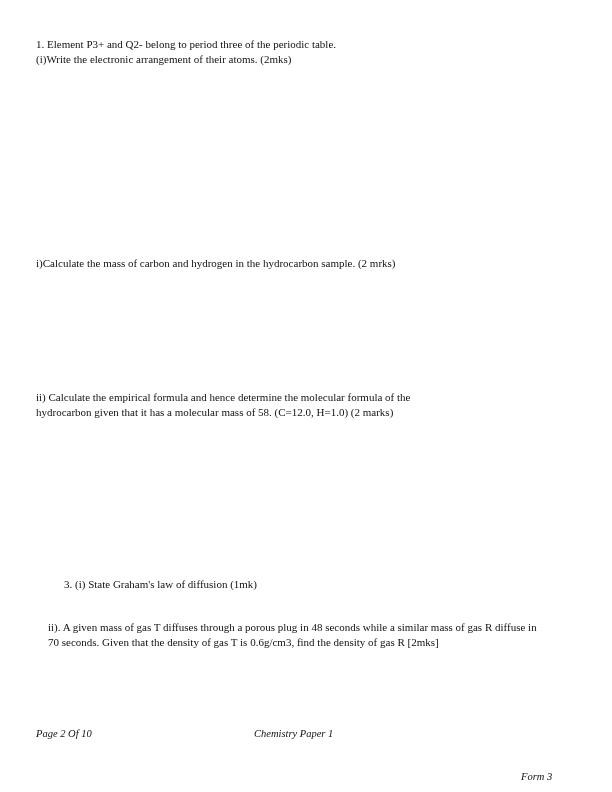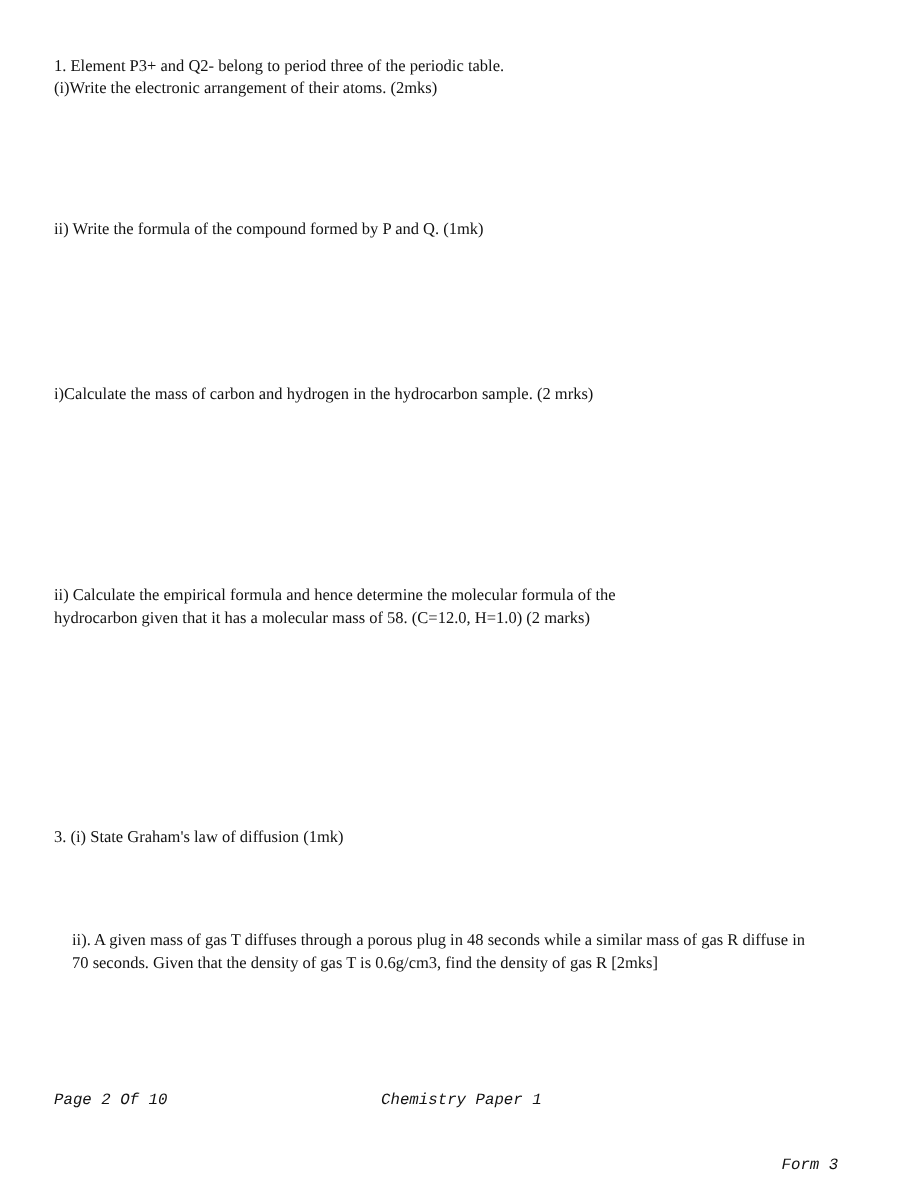--- a/index.html
+++ b/index.html
@@ -33,49 +33,46 @@
     .q .line { display: block; }
     .footer {
       position: absolute;
       top: 728px;
       left: 36px;
       width: 520px;
       height: 16px;
       font-size: 10.5px;
       font-style: italic;
     }
-    .footer span { position: absolute; top: 0; white-space: nowrap; font-family: Liberation Mono, monospace; }
+    .footer span { position: absolute; top: 0; white-space: nowrap; }
     .footer .left { left: 0; }
     .footer .center { left: 218px; }
     .footer .right { left: 485px; margin-top: 43px; }
   </style>
 </head>
 <body>
 
 <div class="page">
 
   <div class="q" style="top:37px;">
     <span class="line">1. Element P3+ and Q2- belong to period three of the periodic table.</span>
     <span class="line">(i)Write the electronic arrangement of their atoms. (2mks)</span>
   </div>
 
-  <div class="q" style="top:146px;">
-    <span class="line">ii) Write the formula of the compound formed by P and Q. (1mk)</span>
-  </div>
 
   <div class="q" style="top:256px;">
     <span class="line">i)Calculate the mass of carbon and hydrogen in the hydrocarbon sample. (2 mrks)</span>
   </div>
 
   <div class="q" style="top:390px;">
     <span class="line">ii) Calculate the empirical formula and hence determine the molecular formula of the</span>
     <span class="line">hydrocarbon given that it has a molecular mass of 58. (C=12.0, H=1.0) (2 marks)</span>
   </div>
 
-  <div class="q" style="top:551px;">
+  <div class="q" style="top:577px;margin-left:28px;">
     <span class="line">3. (i) State Graham's law of diffusion (1mk)</span>
   </div>
 
   <div class="q" style="top:620px;margin-left:12px;">
     <span class="line">ii). A given mass of gas T diffuses through a porous plug in 48 seconds while a similar mass of gas R diffuse in</span>
     <span class="line">70 seconds. Given that the density of gas T is 0.6g/cm3, find the density of gas R [2mks]</span>
   </div>
 
   <div class="footer">
     <span class="left">Page 2 Of 10</span>

